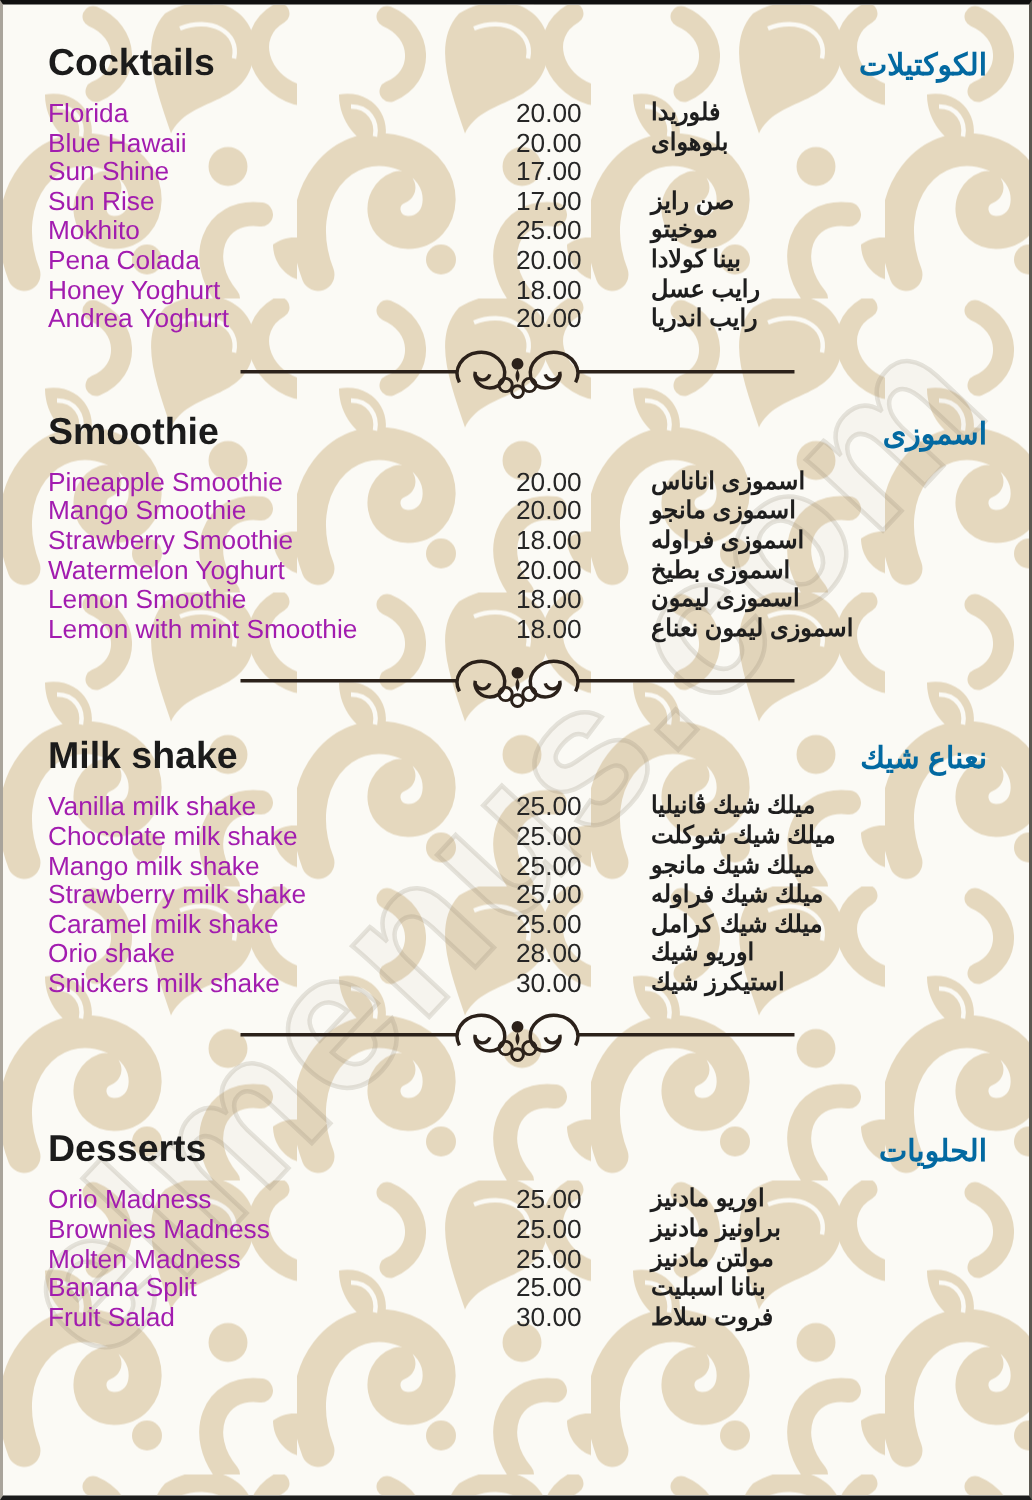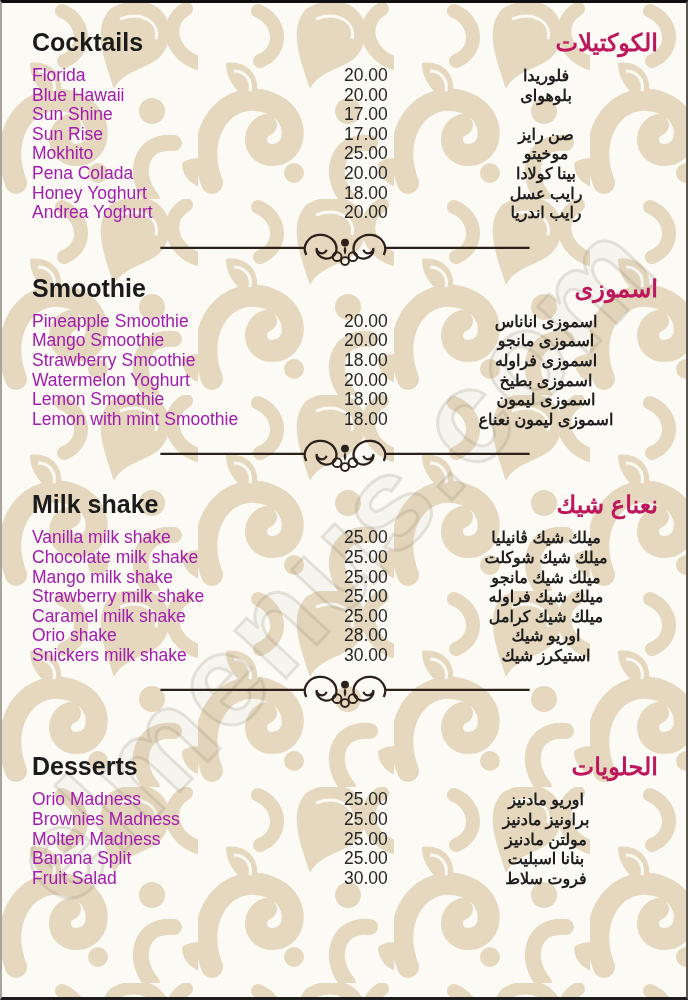--- a/index.html
+++ b/index.html
@@ -30,34 +30,34 @@
     padding:24px 28px 0 30px;
   }
   .sec-head{
     display:flex;justify-content:space-between;align-items:baseline;
     height:30px;
   }
   .title-en{
     font-size:25px;font-weight:bold;color:#1b1b1b;margin:0;line-height:30px;
   }
   .title-ar{
-    font-size:24px;font-weight:bold;color:#be185d;margin:0;line-height:30px;
+    font-size:20px;font-weight:bold;color:#0369a1;margin:0;line-height:30px;
     direction:rtl;
   }
   .items{margin-top:9px;}
   .item-row{
     display:grid;
     grid-template-columns:312px 90px 1fr;
     height:19.6px;line-height:19.6px;
   }
   .item-row .en{font-size:17.5px;color:#a21caf;overflow:hidden;white-space:nowrap;}
   .item-row .price{font-size:17.5px;color:#262626;}
   .item-row .ar{
     font-size:16px;font-weight:bold;color:#1e1e1e;
-    text-align:center;direction:rtl;white-space:nowrap;
+    text-align:left;direction:rtl;white-space:nowrap;
   }
   .divider{display:block;margin:2px auto;width:400px;height:44px;}
   section:nth-of-type(2) .sec-head{margin-top:4px;}
   section:nth-of-type(3) .sec-head{margin-top:14px;}
   section:nth-of-type(4) .sec-head{margin-top:40px;}
 </style>
 </head>
 <body>
 
 <div class="page">

